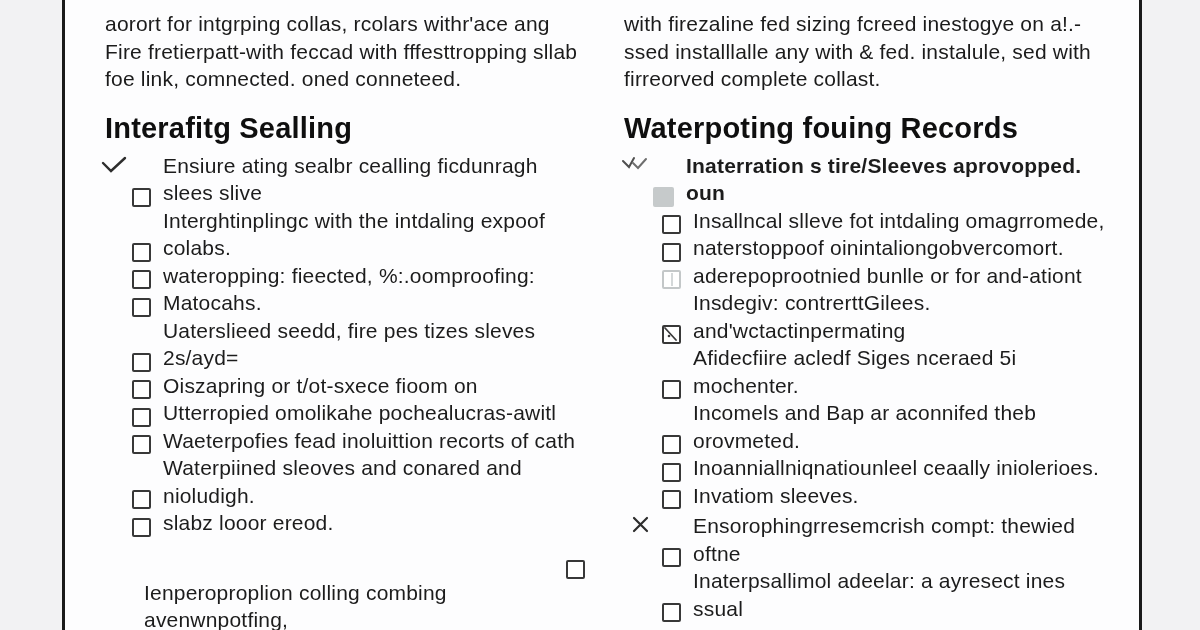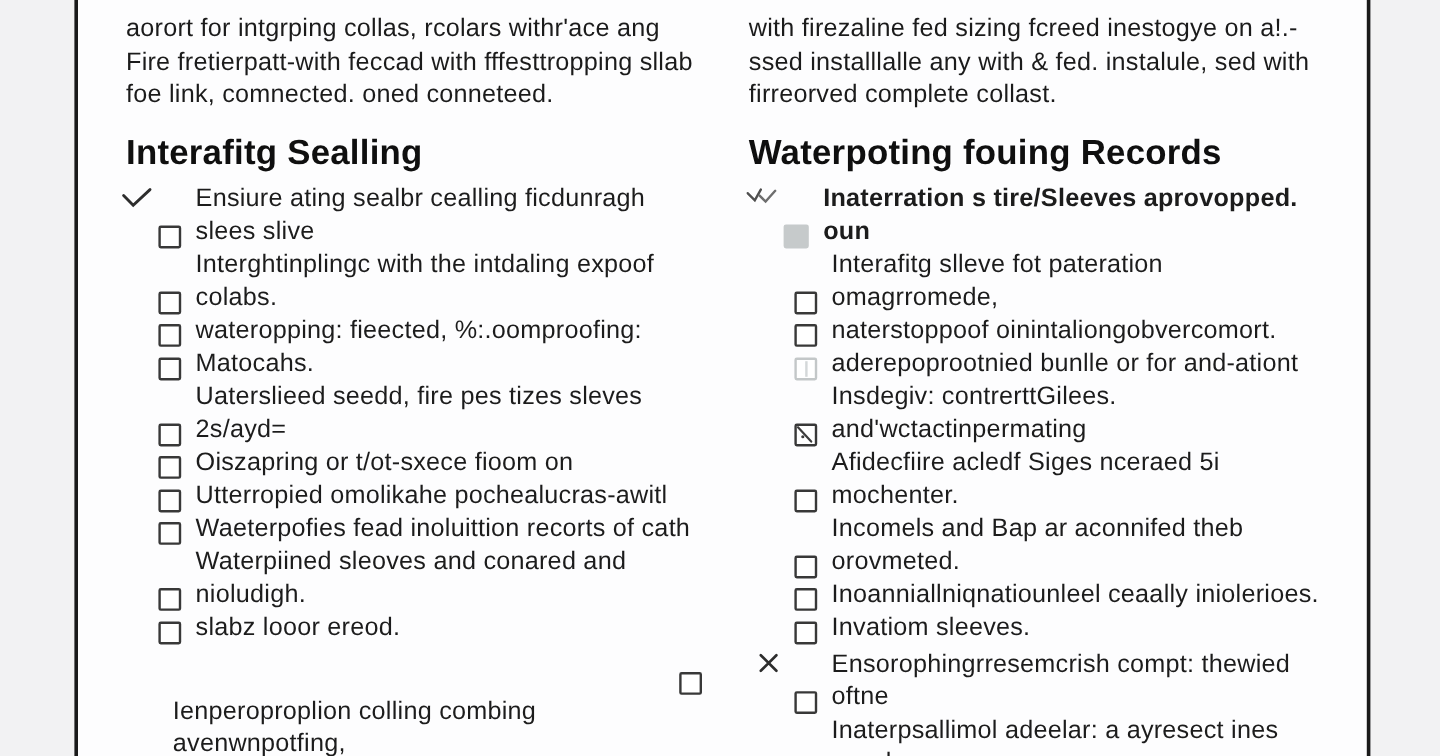--- a/index.html
+++ b/index.html
@@ -116,21 +116,21 @@
             <svg width="27" height="18" viewBox="0 0 27 18">
               <path d="M1 6 L7 12 L12 3" fill="none" stroke="#4f4f4f" stroke-width="2" stroke-linecap="round"></path>
               <path d="M11 8 L16 13 L24 4" fill="none" stroke="#6e6e6e" stroke-width="2" stroke-linecap="round"></path>
             </svg>
           </span>
           <span class="box box-gray"></span>
           <span class="txt"><span>Inaterration s tire/Sleeves aprovopped. oun</span></span>
         </div>
         <div class="row">
           <span class="box box-empty"></span>
-          <span class="txt"><span>Interafitg slleve fot pateration omagrromede,</span></span>
+          <span class="txt"><span>Insallncal slleve fot intdaling omagrromede,</span></span>
         </div>
         <div class="row">
           <span class="box box-empty"></span>
           <span class="txt"><span>naterstoppoof oinintaliongobvercomort.</span></span>
         </div>
         <div class="row">
           <span class="box box-faint"></span>
           <span class="txt"><span>aderepoprootnied bunlle or for and-ationt</span></span>
         </div>
         <div class="row">

